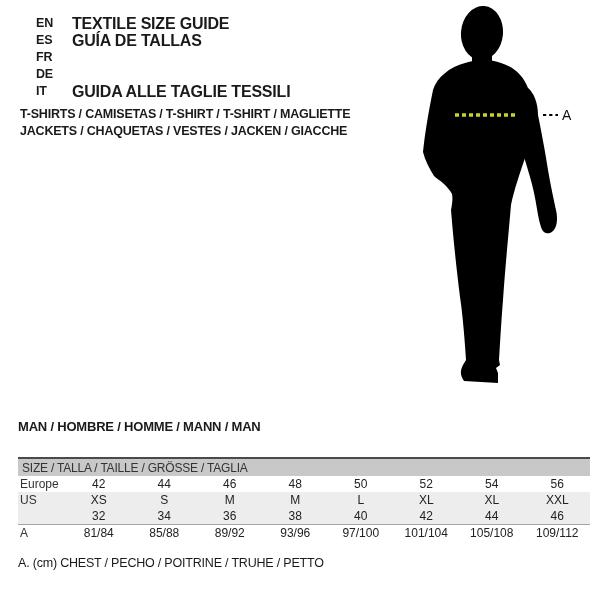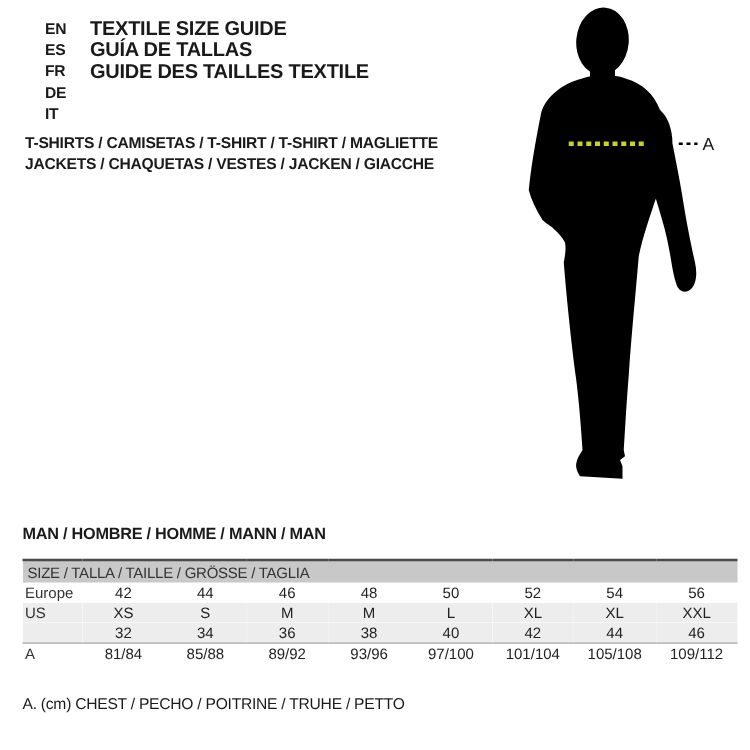--- a/index.html
+++ b/index.html
@@ -16,21 +16,21 @@
   .categories{position:absolute;left:20px;top:106px;}
   .category-line{height:17px;line-height:17px;font-weight:bold;font-size:12.5px;letter-spacing:-0.2px;white-space:nowrap;}
   
   .figure-wrap{position:absolute;left:415px;top:5px;width:185px;height:390px;}
   .figure-wrap svg{display:block;width:185px;height:390px;}
   .figure-a-text{font-family:"Liberation Sans",sans-serif;font-size:14px;fill:#111;}
   
   .section-title{position:absolute;left:18px;top:419px;font-weight:bold;font-size:13px;letter-spacing:-0.2px;white-space:nowrap;}
   
   .size-table{
-    position:absolute;left:18px;top:447px;width:572px;
+    position:absolute;left:18px;top:457px;width:572px;
     border-collapse:collapse;table-layout:fixed;
     border-top:2px solid #4a4a4a;
     font-size:12px;
   }
   .size-table td{padding:0;vertical-align:middle;white-space:nowrap;overflow:hidden;}
   .size-table .hdr-row td{
     background:#c8c8c8;height:17px;padding-left:4px;
     font-size:12px;color:#333;text-align:left;letter-spacing:-0.2px;
   }
   .size-table .data-row td{height:16px;text-align:center;color:#222;}
@@ -49,27 +49,27 @@
     <div class="lang-row">
       <span class="lang-code">EN</span>
       <span class="lang-label">TEXTILE SIZE GUIDE</span>
     </div>
     <div class="lang-row">
       <span class="lang-code">ES</span>
       <span class="lang-label">GUÍA DE TALLAS</span>
     </div>
     <div class="lang-row">
       <span class="lang-code">FR</span>
-      <span class="lang-label">GUIDE DES TAILLES TEXTILE</span>
     </div>
     <div class="lang-row">
       <span class="lang-code">DE</span>
     </div>
     <div class="lang-row">
       <span class="lang-code">IT</span>
+      <span class="lang-label">GUIDA ALLE TAGLIE TESSILI</span>
     </div>
   </div>
 
   <div class="categories">
     <div class="category-line">T-SHIRTS / CAMISETAS / T-SHIRT / T-SHIRT / MAGLIETTE</div>
     <div class="category-line">JACKETS / CHAQUETAS / VESTES / JACKEN / GIACCHE</div>
   </div>
 
   <div class="figure-wrap">
     <svg viewBox="0 0 185 390">

